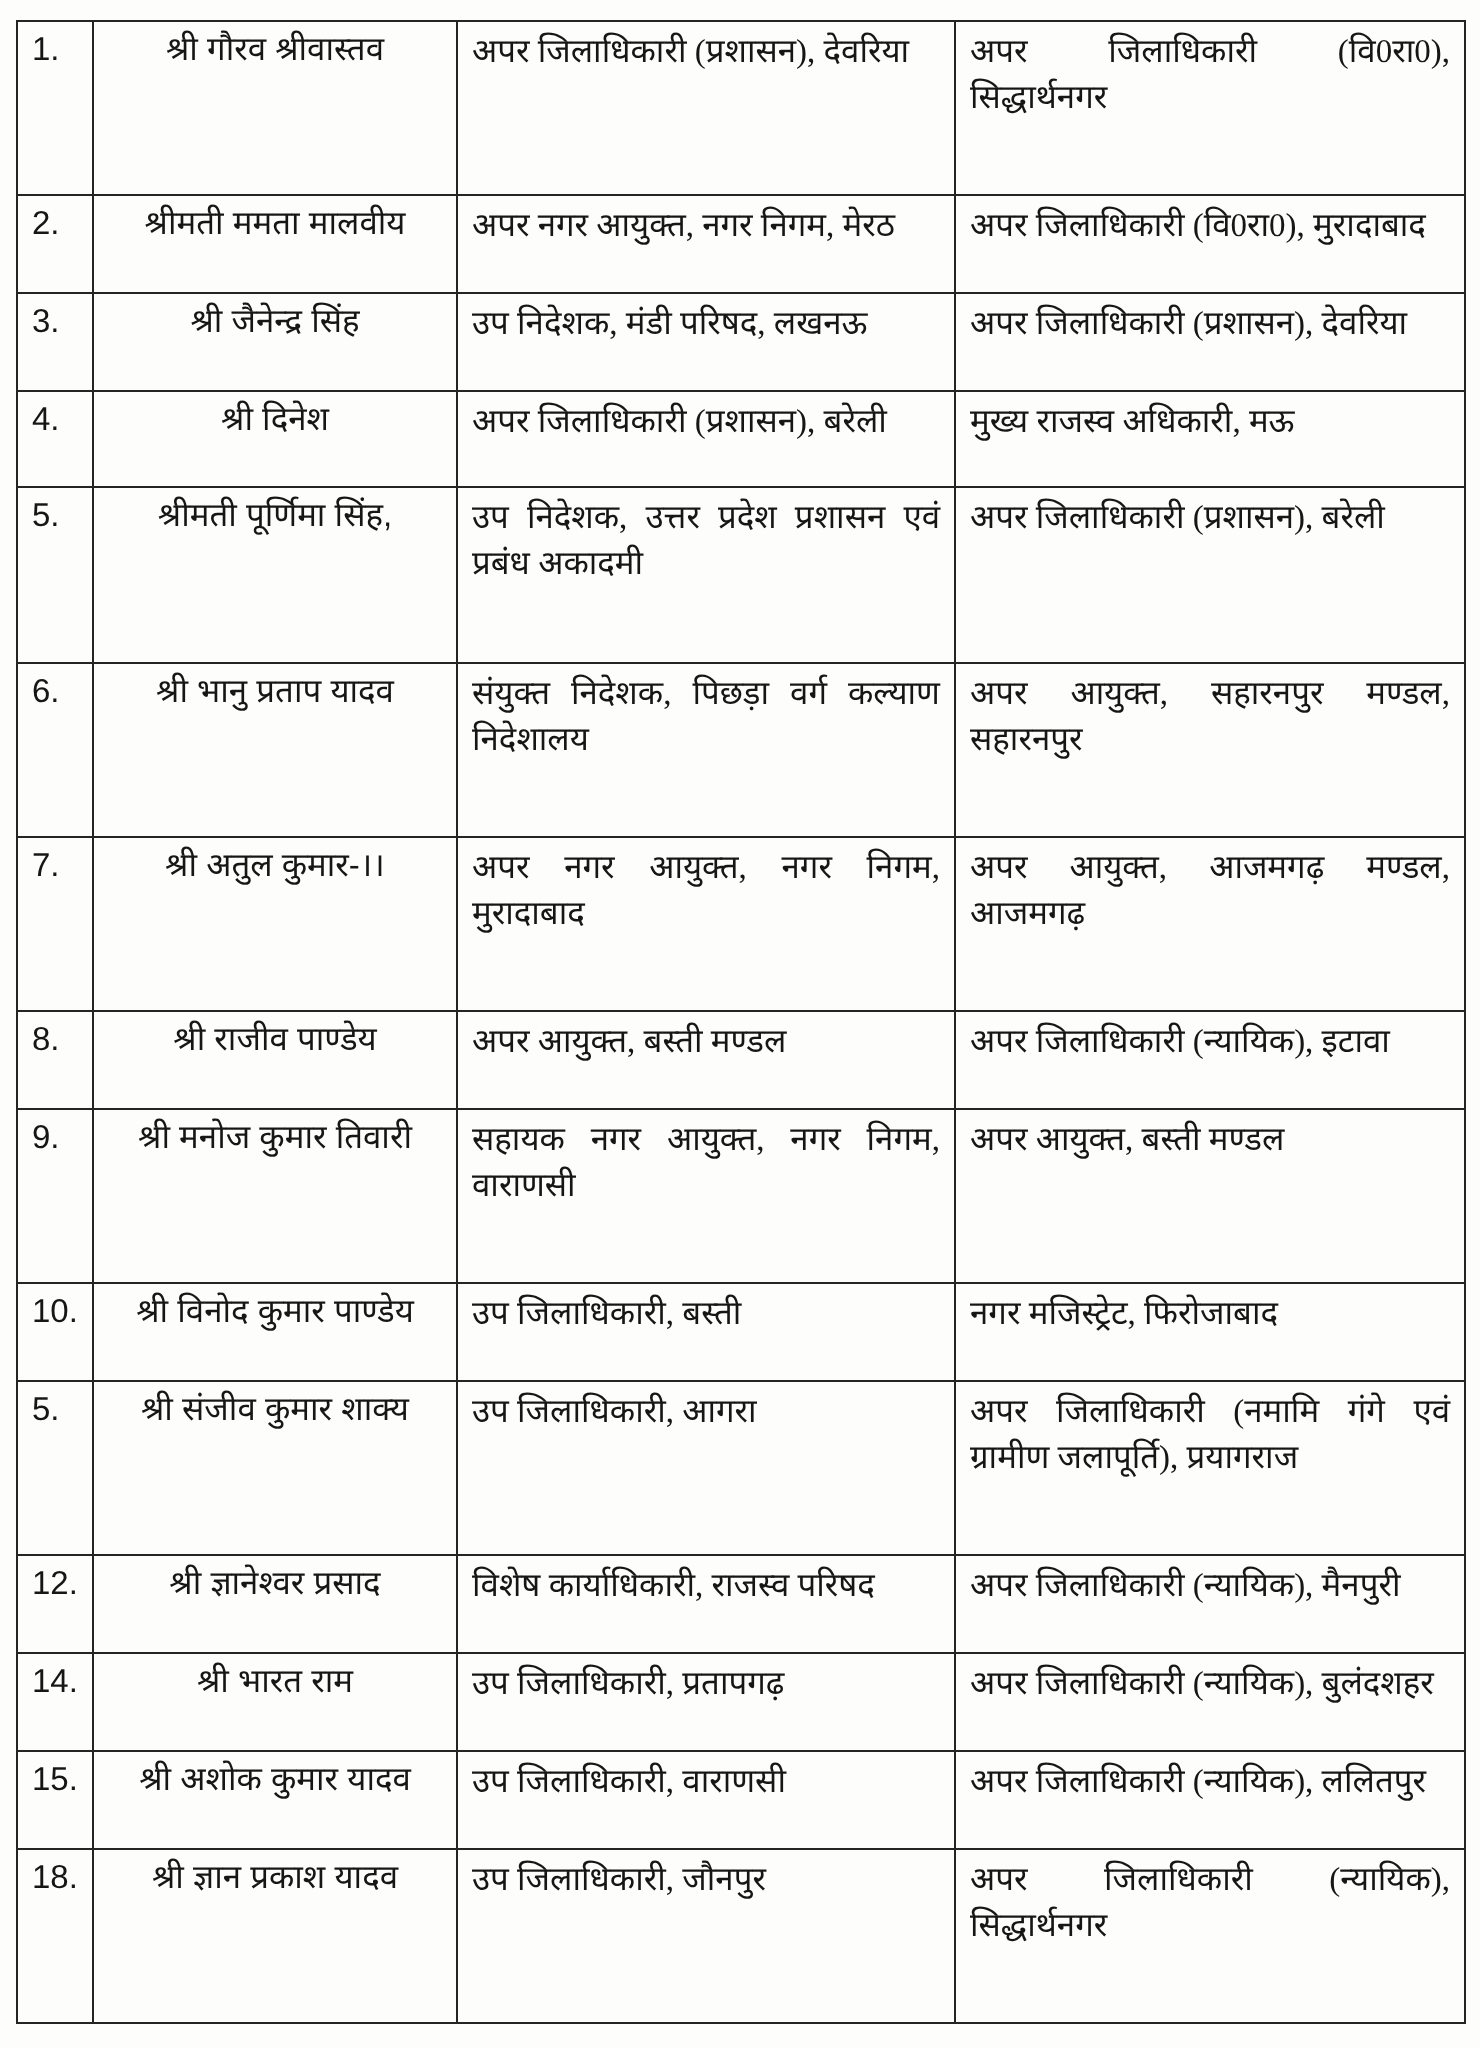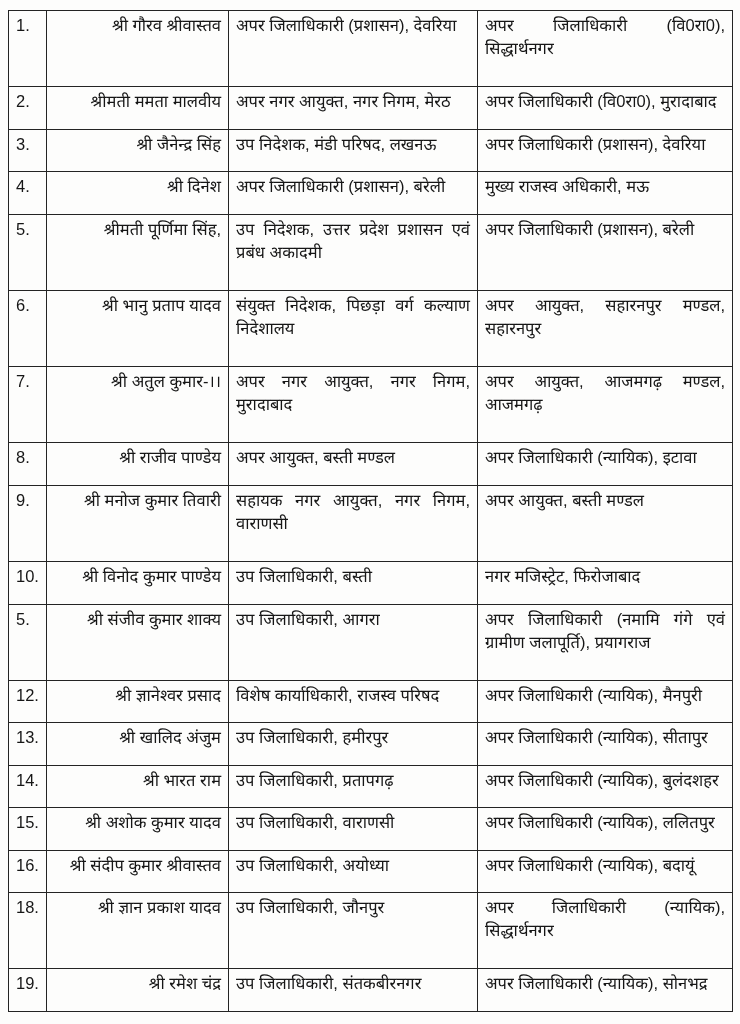--- a/index.html
+++ b/index.html
@@ -35,25 +35,26 @@
     color: #161616;
     word-wrap: break-word;
   }
   td.sn {
     padding-left: 6px;
     padding-right: 2px;
     text-align: left;
   }
   td.name {
     padding-left: 9px;
-    text-align: right;
+    text-align: center;
   }
   td.cur, td.new {
     text-align: justify;
     text-justify: inter-word;
+    font-family: Liberation Serif, serif;
   }
 </style>
 </head>
 <body>
 
 <div class="page">
   <table class="transfer-table">
     <colgroup>
       <col style="width:38px">
       <col style="width:182px">
@@ -127,50 +128,32 @@
         <td class="cur">उप जिलाधिकारी, आगरा</td>
         <td class="new">अपर जिलाधिकारी (नमामि गंगे एवं ग्रामीण जलापूर्ति), प्रयागराज</td>
       </tr>
       <tr>
         <td class="sn">12.</td>
         <td class="name">श्री ज्ञानेश्वर प्रसाद</td>
         <td class="cur">विशेष कार्याधिकारी, राजस्व परिषद</td>
         <td class="new">अपर जिलाधिकारी (न्यायिक), मैनपुरी</td>
       </tr>
       <tr>
-        <td class="sn">13.</td>
-        <td class="name">श्री खालिद अंजुम</td>
-        <td class="cur">उप जिलाधिकारी, हमीरपुर</td>
-        <td class="new">अपर जिलाधिकारी (न्यायिक), सीतापुर</td>
-      </tr>
-      <tr>
         <td class="sn">14.</td>
         <td class="name">श्री भारत राम</td>
         <td class="cur">उप जिलाधिकारी, प्रतापगढ़</td>
         <td class="new">अपर जिलाधिकारी (न्यायिक), बुलंदशहर</td>
       </tr>
       <tr>
         <td class="sn">15.</td>
         <td class="name">श्री अशोक कुमार यादव</td>
         <td class="cur">उप जिलाधिकारी, वाराणसी</td>
         <td class="new">अपर जिलाधिकारी (न्यायिक), ललितपुर</td>
       </tr>
       <tr>
-        <td class="sn">16.</td>
-        <td class="name">श्री संदीप कुमार श्रीवास्तव</td>
-        <td class="cur">उप जिलाधिकारी, अयोध्या</td>
-        <td class="new">अपर जिलाधिकारी (न्यायिक), बदायूं</td>
-      </tr>
-      <tr>
         <td class="sn">18.</td>
         <td class="name">श्री ज्ञान प्रकाश यादव</td>
         <td class="cur">उप जिलाधिकारी, जौनपुर</td>
         <td class="new">अपर जिलाधिकारी (न्यायिक), सिद्धार्थनगर</td>
-      </tr>
-      <tr>
-        <td class="sn">19.</td>
-        <td class="name">श्री रमेश चंद्र</td>
-        <td class="cur">उप जिलाधिकारी, संतकबीरनगर</td>
-        <td class="new">अपर जिलाधिकारी (न्यायिक), सोनभद्र</td>
       </tr>
     </tbody>
   </table>
 </div>
 
 </body></html>

